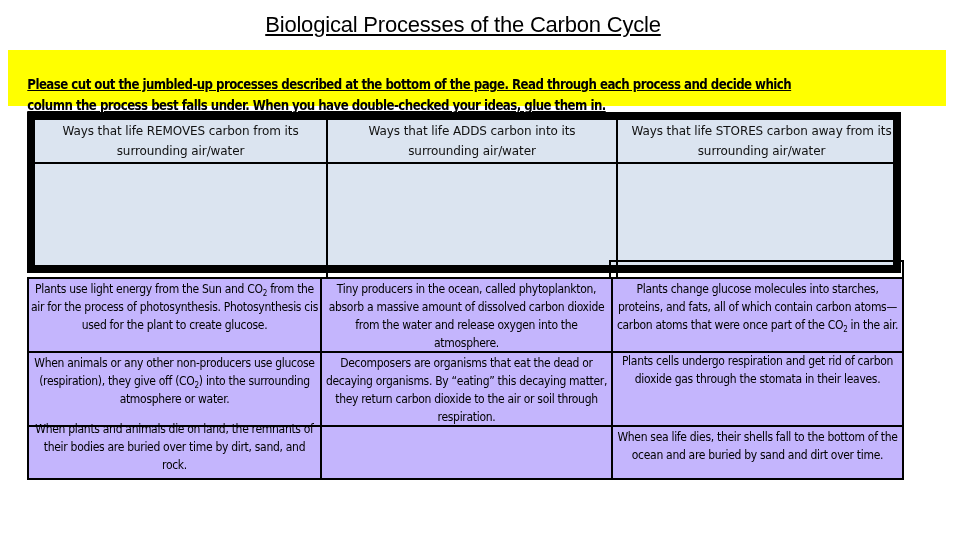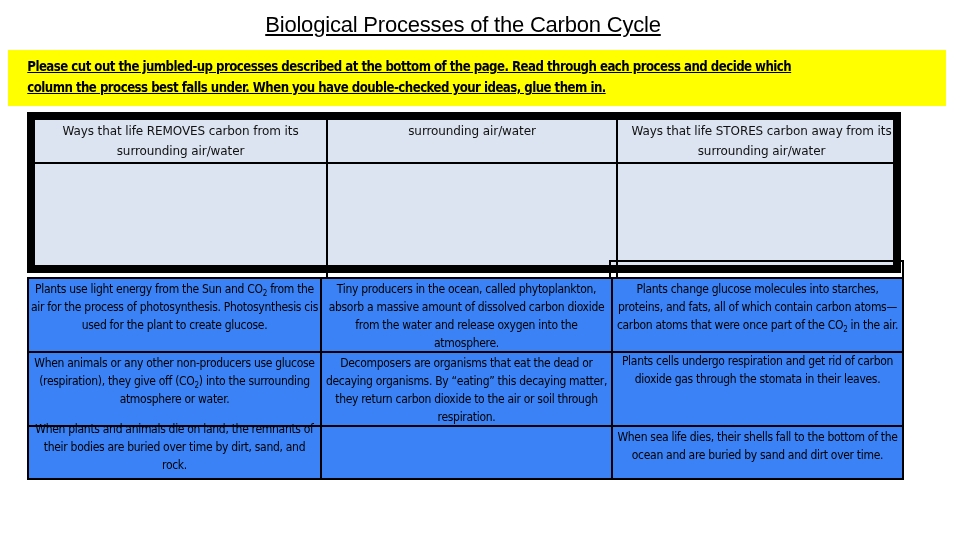--- a/index.html
+++ b/index.html
@@ -7,41 +7,41 @@
     width: 960px; height: 540px; background: #ffffff; position: relative; overflow: hidden;
     font-family: "Liberation Sans", sans-serif; color: #000;
   }
   .title {
     position: absolute; left: 0; top: 12px; width: 926px; text-align: center;
     font-family: "Liberation Sans", sans-serif; font-size: 22px; text-decoration: underline;
     letter-spacing: -0.2px;
   }
   .instructions {
     position: absolute; left: 8px; top: 50px; width: 938px; height: 56px;
-    background: #ffff00; box-sizing: border-box; padding: 6px 0 0 10px;
+    background: #ffff00; box-sizing: border-box; padding: 24px 0 0 10px;
   }
   .instructions span {
     font-family: "DejaVu Sans Condensed", "DejaVu Sans", sans-serif;
     font-size: 13.4px; font-weight: bold; line-height: 21px; text-decoration: underline;
     letter-spacing: -0.55px; transform: scaleX(0.98); display: block;
   }
   .top-table {
     position: absolute; left: 27px; top: 112px; width: 874px; height: 161px;
     border: 8px solid #000000; box-sizing: border-box; background: #dbe4f0;
   }
   .th-row { position: absolute; left: 0; top: 0; width: 100%; height: 44px; border-bottom: 2px solid #000; box-sizing: border-box; }
   .th-cell {
     position: absolute; top: 0; height: 100%; box-sizing: border-box; text-align: center;
     font-family: "DejaVu Sans", sans-serif; font-size: 12px; line-height: 20px; padding-top: 1px;
     color: #111; letter-spacing: -0.1px;
   }
   .vline { position: absolute; width: 2px; background: #000; }
   .bottom-table {
     position: absolute; left: 27px; top: 277px; width: 877px; height: 203px;
-    border: 2px solid #000; box-sizing: border-box; background: #3b82f6;
+    border: 2px solid #000; box-sizing: border-box; background: #c4b5fd;
   }
   .bt-cell {
     position: absolute; box-sizing: border-box; text-align: center;
     font-family: "DejaVu Sans Condensed", "DejaVu Sans", sans-serif;
     font-size: 12px; line-height: 18px; letter-spacing: -0.3px; padding: 1px 2px 0 2px;
   }
   .hline { position: absolute; height: 2px; background: #000; }
   sub { font-size: 8px; line-height: 0; }
 </style>
 </head>
@@ -54,20 +54,21 @@
   <span>column the process best falls under. When you have double-checked your ideas, glue them in.</span>
 </div>
 
 <div class="top-table">
   <div class="th-row">
     <div class="th-cell" style="left:0;width:291px;">
       <div>Ways that life REMOVES carbon from its</div>
       <div>surrounding air/water</div>
     </div>
     <div class="th-cell" style="left:293px;width:288px;">
+      <div>Ways that life ADDS carbon into its</div>
       <div>surrounding air/water</div>
     </div>
     <div class="th-cell" style="left:583px;width:287px;">
       <div>Ways that life STORES carbon away from its</div>
       <div>surrounding air/water</div>
     </div>
   </div>
   <div style="position:absolute;left:0;top:44px;width:291px;height:113px;"></div>
   <div style="position:absolute;left:293px;top:44px;width:288px;height:113px;"></div>
   <div style="position:absolute;left:583px;top:44px;width:287px;height:113px;"></div>

